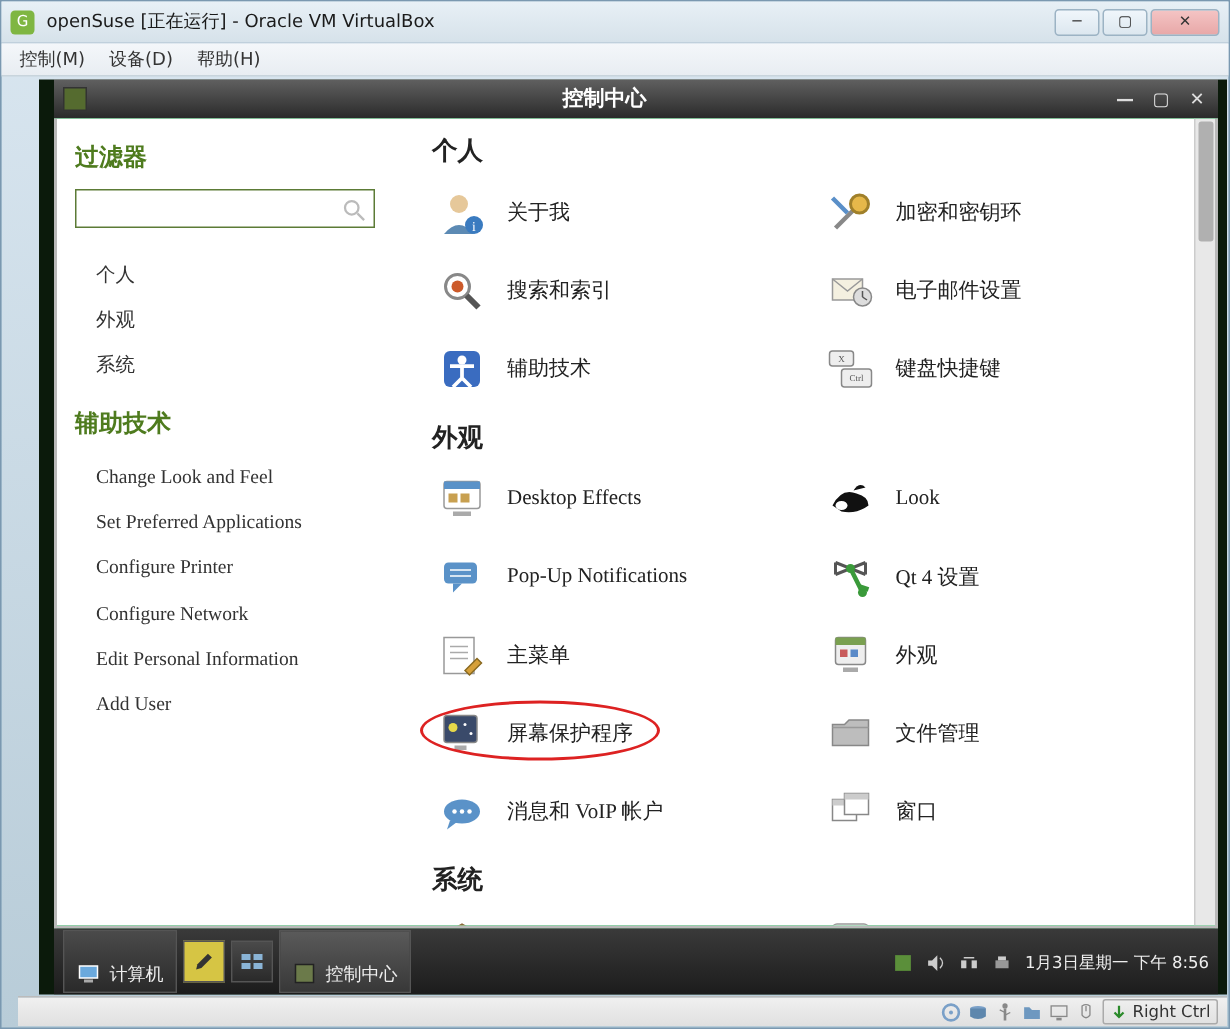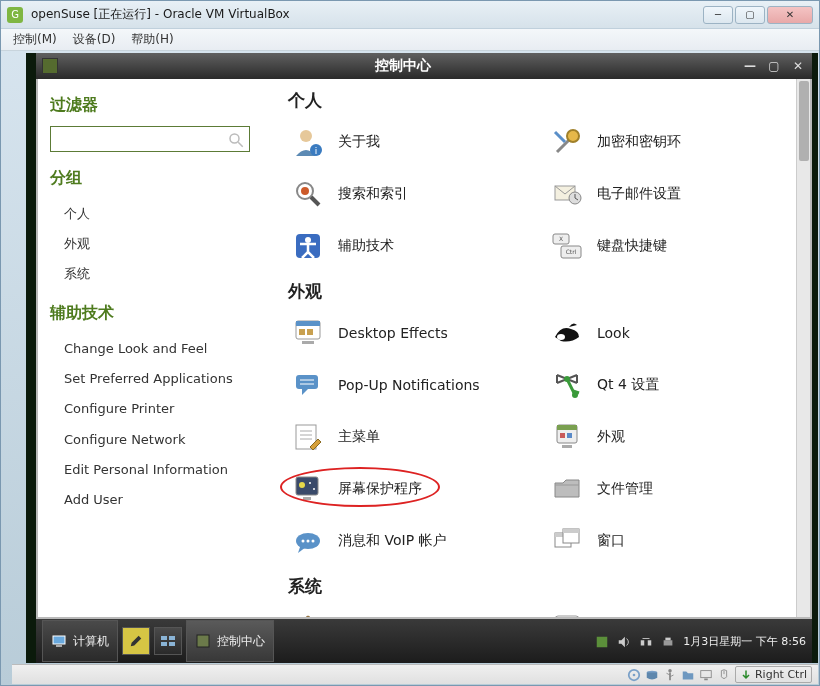--- a/index.html
+++ b/index.html
@@ -22,21 +22,21 @@
   .vm-area { position: absolute; left: 1px; right: 1px; top: 52px; bottom: 22px; background: #0b1a0b; overflow:hidden;margin-left:24px; }
 
   
   .gnome-window { position: absolute; left: 10px; right: 6px; top: 0; bottom: 44px; background: #f0f0f0; display:flex; flex-direction:column; }
   .gnome-titlebar { height: 26px; background: linear-gradient(#606060,#2a2a2a); display:flex; align-items:center; color:#fff; font-size:14px; font-weight:bold; padding:0 6px; }
   .gnome-titlebar .gicon { width:16px;height:16px;background:#556b2f;border:1px solid #333;margin-right:6px;}
   .gnome-titlebar .gtitle { flex:1; text-align:center; }
   .gnome-titlebar .gbtns { display:flex; gap:8px; }
   .gnome-titlebar .gbtn { width:16px; height:16px; display:flex;align-items:center;justify-content:center; font-size:12px; color:#ddd;}
 
-  .gnome-body { flex:1; display:flex; background:#22c55e; border:2px solid #b9b9b9; border-top:none; overflow:hidden;}
+  .gnome-body { flex:1; display:flex; background:#22c55e; border:2px solid #b9b9b9; border-top:none; overflow:hidden;font-family:Liberation Serif, serif;}
   .sidebar { width: 240px; background:#fff; padding:12px 0 12px 12px; font-size:14px; color:#333; overflow:hidden;}
   .sidebar h3 { margin:4px 0 10px 0; font-size:16px; color:#4e7b1e; font-weight:bold;}
   .sidebar .search { position:relative; width:200px; height:26px; border:1px solid #5c7b36; background:#fff; margin-bottom:16px;}
   .sidebar .search svg { position:absolute; right:4px; top:4px; }
   .sidebar ul { list-style:none; padding:0; margin:0 0 14px 0;}
   .sidebar li { padding:4px 0 4px 14px; font-size:13px; color:#333; line-height:1.7;}
 
   .main { flex:1; position:relative; overflow:hidden; background:#fff;}
   .main-scroll { position:absolute; left:0; right:14px; top:0; bottom:0; overflow:hidden; padding:0 10px 10px 10px;}
   .main h2 { margin:10px 0 6px 0; font-size:17px; font-weight:bold; color:#222;}
@@ -44,21 +44,21 @@
   .item { display:flex; align-items:center; padding:8px 4px; font-size:14px; color:#222; position:relative;}
   .item .ico { width:32px; height:32px; margin-right:14px; flex-shrink:0;}
   .item .ico svg { width:32px; height:32px;}
   .highlight-ellipse { position:absolute; width:160px; height:40px; border:2px solid #d22; border-radius:50%; left:-8px; top:2px; pointer-events:none;}
 
   .main-scrollbar { position:absolute; right:0; top:0; bottom:0; width:14px; background:#e8e8e8; border-left:1px solid #ccc;}
   .main-scrollbar .thumb { position:absolute; left:2px; top:2px; width:10px; height:80px; background:#b0b0b0; border-radius:2px;}
 
   
   .linux-taskbar { position:absolute; left:10px; right:6px; bottom:0; height:44px; background:linear-gradient(#3a3a3a,#1c1c1c); display:flex; align-items:center; padding:0 6px; font-size:12px; color:#eee;}
-  .linux-taskbar .tb-item { display:flex; align-items:center; padding:20px 8px; border:1px solid #555; background:linear-gradient(#4a4a4a,#2a2a2a); margin-right:4px; height:28px;}
+  .linux-taskbar .tb-item { display:flex; padding:20px 8px; border:1px solid #555; background:linear-gradient(#4a4a4a,#2a2a2a); margin-right:4px; height:28px;}
   .linux-taskbar .ico16 { width:16px;height:16px;margin-right:6px;}
   .linux-taskbar .spacer { flex:1;}
   .linux-taskbar .tray { display:flex; align-items:flex-end; gap:8px; font-size:11px;}
 
   
   .vbox-status { position:absolute; left:11px; right:1px; bottom:1px; height:20px; background:linear-gradient(#f0f0f0,#e0e0e0); border-top:1px solid #bbb; display:flex; align-items:center; justify-content:flex-end; padding:0 6px; font-size:11px; color:#333; gap:4px;}
   .vbox-status .sicon { width:14px; height:14px; display:inline-flex;align-items:center;justify-content:center; }
   .vbox-status .pill { border:1px solid #aaa; padding:1px 4px; display:flex;align-items:center; gap:3px; border-radius:2px;}
 </style>
 </head>
@@ -97,21 +97,20 @@
       <div class="gnome-body" data-interactable="false">
 
         <div class="sidebar" data-interactable="false">
           <h3 data-interactable="false">过滤器</h3>
           <div class="search" data-interactable="true">
             <svg width="18" height="18" viewBox="0 0 24 24" data-interactable="false">
               <circle cx="10" cy="10" r="6" fill="none" stroke="#bbb" stroke-width="2"></circle>
               <line x1="15" y1="15" x2="21" y2="21" stroke="#bbb" stroke-width="2"></line>
             </svg>
           </div>
-          <h3 data-interactable="false">分组</h3>
           <ul data-interactable="false">
             <li data-interactable="true">个人</li>
             <li data-interactable="true">外观</li>
             <li data-interactable="true">系统</li>
           </ul>
           <h3 data-interactable="false">辅助技术</h3>
           <ul data-interactable="false">
             <li data-interactable="true">Change Look and Feel</li>
             <li data-interactable="true">Set Preferred Applications</li>
             <li data-interactable="true">Configure Printer</li>

